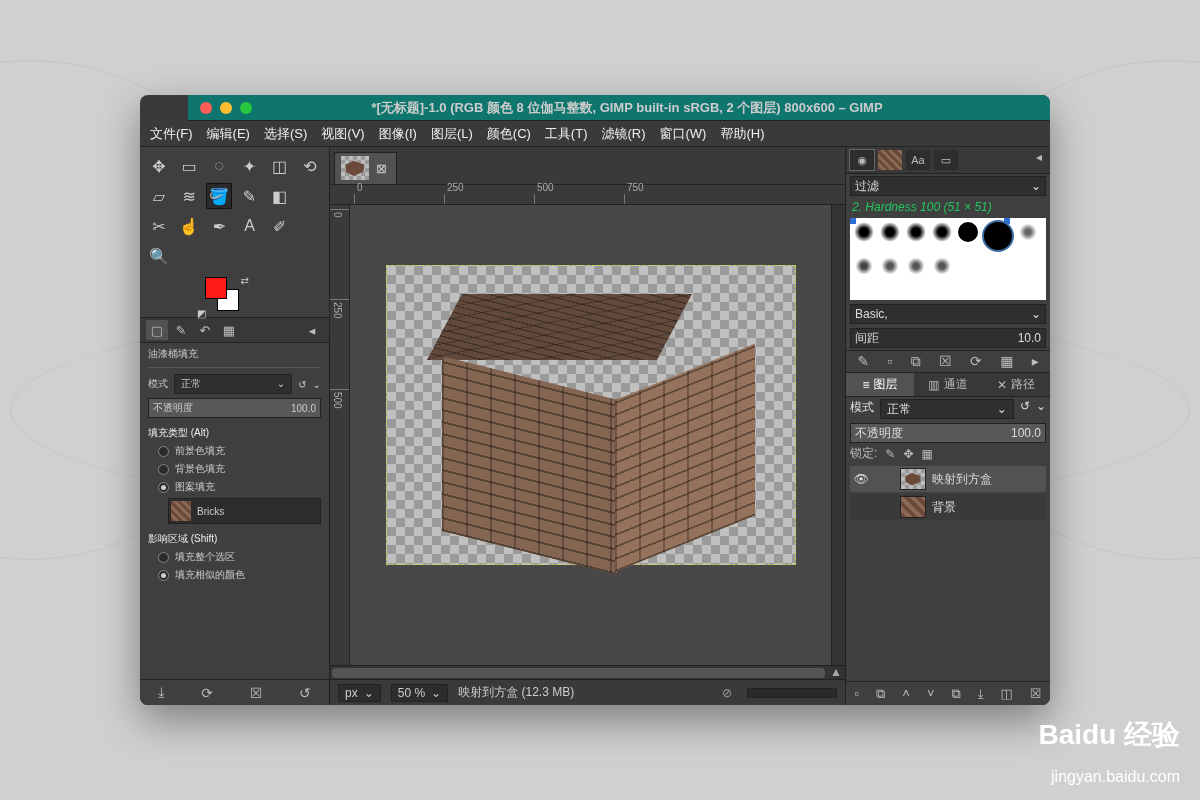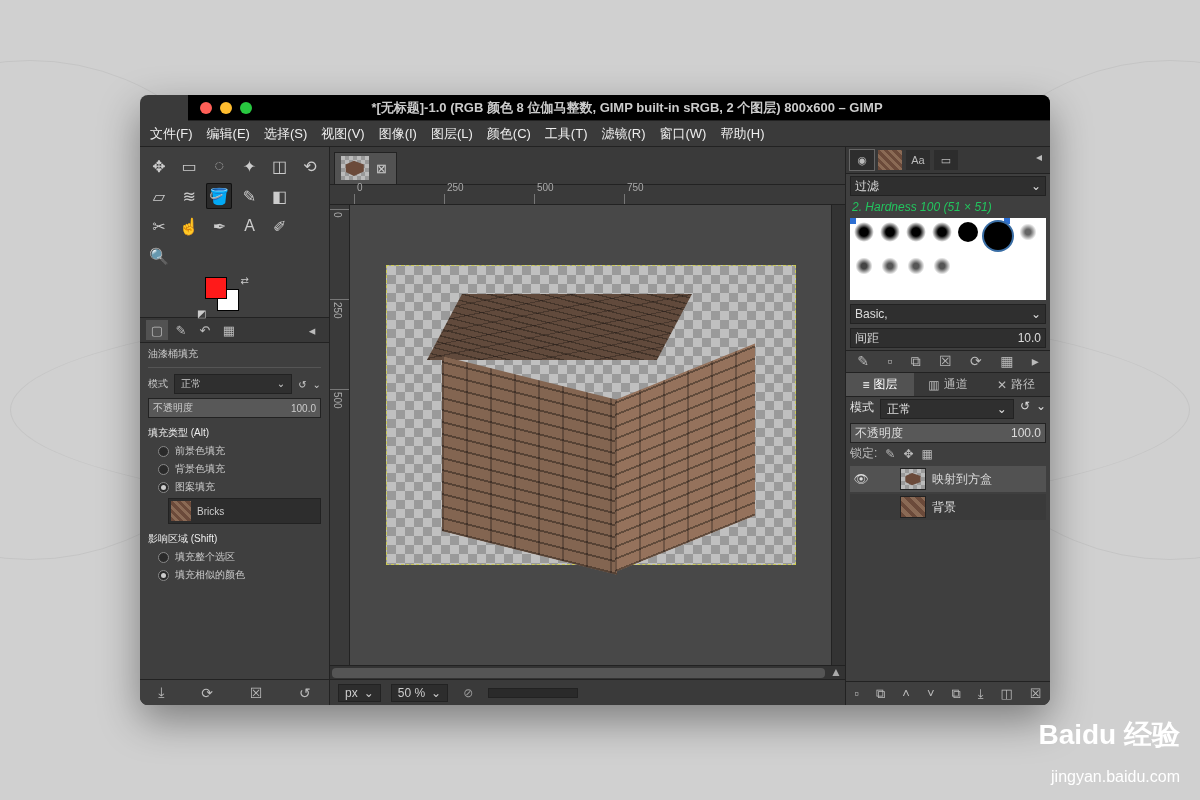--- a/index.html
+++ b/index.html
@@ -26,21 +26,21 @@
     width: 910px; height: 610px;
     background: #3a3a3a;
     border-radius: 8px;
     box-shadow: 0 15px 40px rgba(0,0,0,0.4);
     display: flex;
     flex-direction: column;
     overflow: hidden;
   }
   .titlebar {
     height: 26px;
-    background: #000000;
+    background: #0f766e;
     display: flex;
     align-items: center;
     border-bottom: 1px solid #222;
     margin-left: 48px;
   }
   .traffic { display:flex; gap:8px; padding:0 12px; }
   .tl { width:12px; height:12px; border-radius:50%; }
   .tl.red { background:#ff5f57; }
   .tl.yellow { background:#febc2e; }
   .tl.green { background:#28c840; }
@@ -587,20 +587,21 @@
 
       <div class="statusbar">
         <div class="stat-select">
           <span>px</span>
             <span>⌄</span>
         </div>
         <div class="stat-select">
           <span>50 %</span>
             <span>⌄</span>
         </div>
+        <div class="stat-txt">映射到方盒 (12.3 MB)</div>
         <div class="stat-cancel">⊘</div>
         <div class="stat-prog"></div>
       </div>
     </div>
 
     <div class="right-dock">
       <div class="rd-tabs1">
         <div class="rt active">◉</div>
         <div class="rt pattern"></div>
         <div class="rt">Aa</div>

